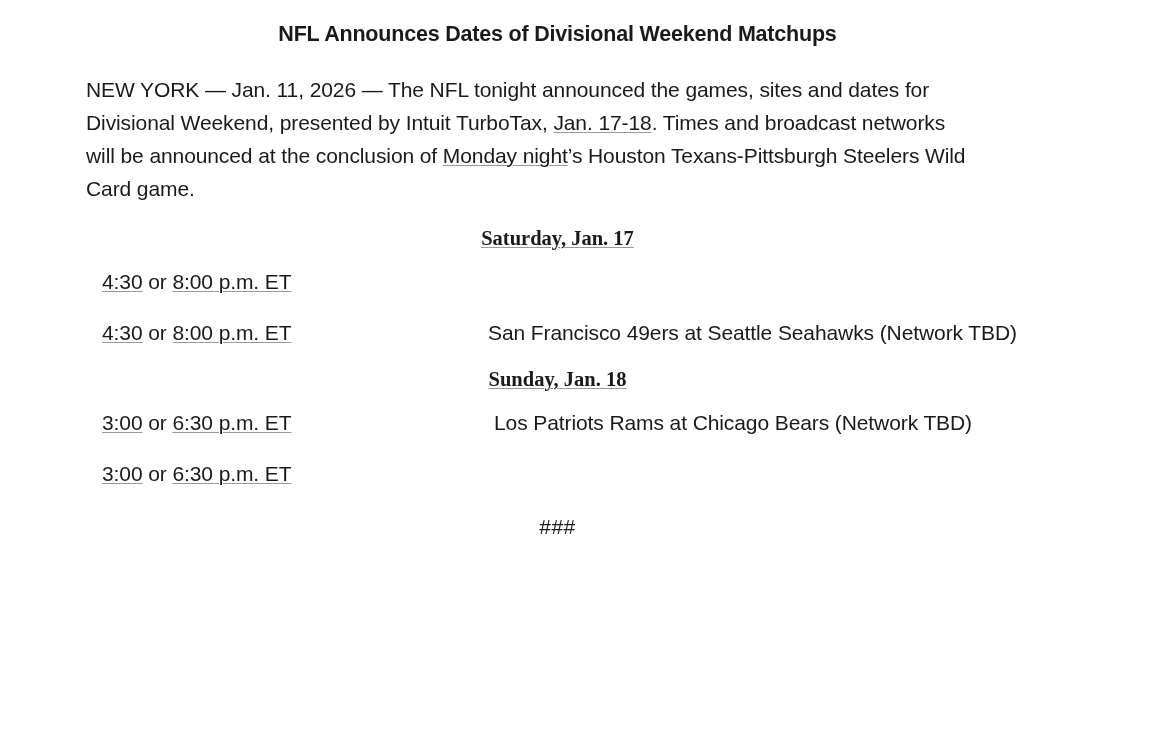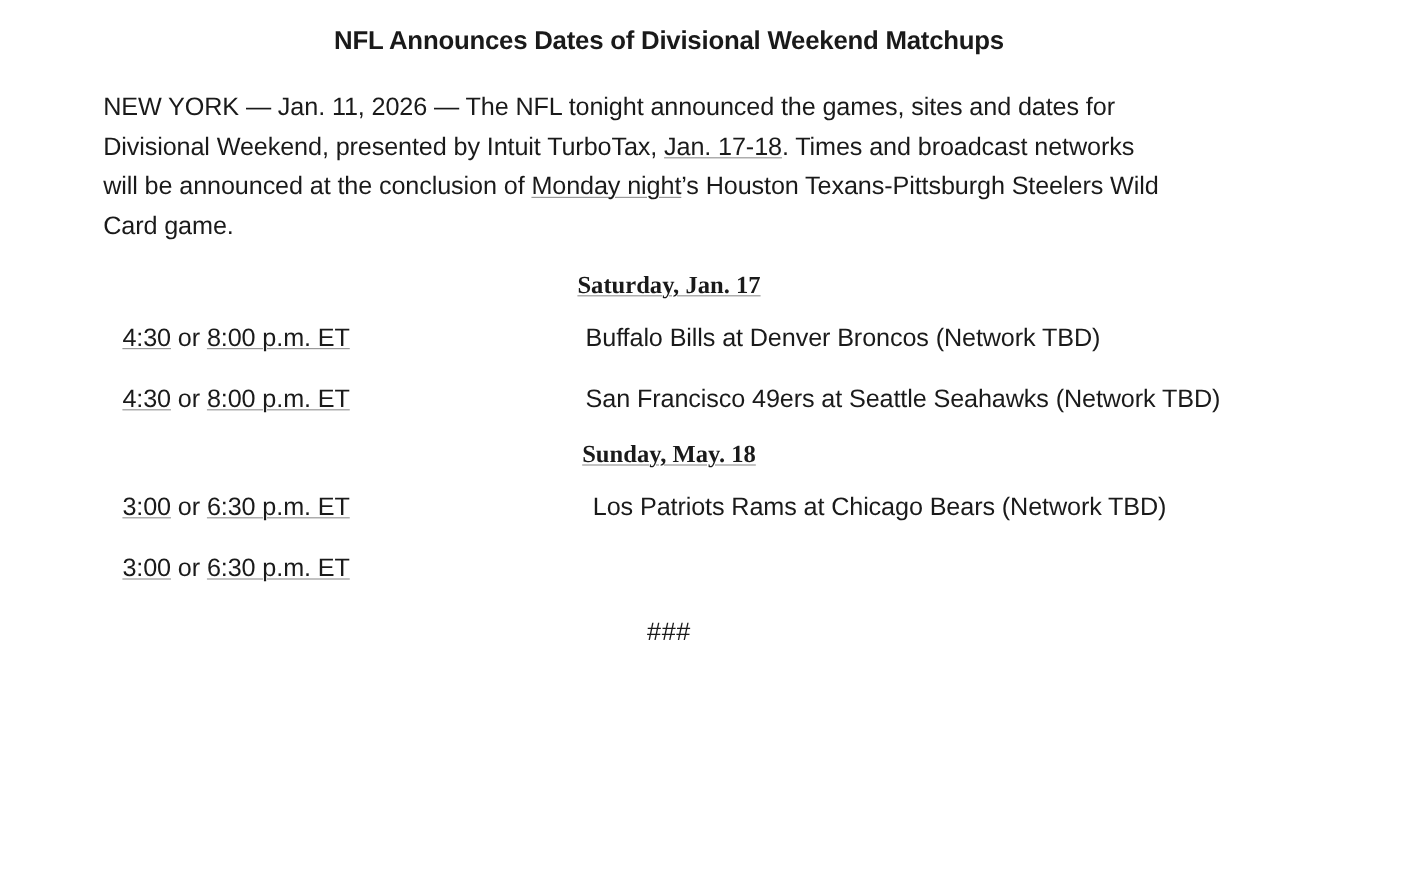--- a/index.html
+++ b/index.html
@@ -95,29 +95,28 @@
   <h1 class="headline">NFL Announces Dates of Divisional Weekend Matchups</h1>
 
   <p class="lede">
     <span class="b">NEW YORK</span><span class="b"> — </span><span class="b">Jan. 11, 2026</span><span> — </span><span>The NFL tonight announced the games, sites and dates for Divisional Weekend, presented by Intuit TurboTax, </span><span class="sp-u">Jan. 17-18</span><span>. Times and broadcast networks will be announced at the conclusion of </span><span class="sp-u">Monday night</span><span>’s Houston Texans-Pittsburgh Steelers Wild Card game.</span>
   </p>
 
   <div class="daybar sp-u">Saturday, Jan. 17</div>
 
   <div class="game g1">
     <div class="time"><span class="sp-u">4:30</span><span> or </span><span class="sp-u">8:00 p.m. ET</span></div>
-    <div class="matchup">Buffalo Bills at Denver Broncos (Network TBD)</div>
   </div>
 
   <div class="game g2">
     <div class="time"><span class="sp-u">4:30</span><span> or </span><span class="sp-u">8:00 p.m. ET</span></div>
     <div class="matchup">San Francisco 49ers at Seattle Seahawks (Network TBD)</div>
   </div>
 
-  <div class="daybar sp-u">Sunday, May. 18</div>
+  <div class="daybar sp-u">Sunday, Jan. 18</div>
 
   <div class="game g3">
     <div class="time"><span class="sp-u">3:00</span><span> or </span><span class="sp-u">6:30 p.m. ET</span></div>
     <div class="matchup">Los Patriots Rams at Chicago Bears (Network TBD)</div>
   </div>
 
   <div class="game g4">
     <div class="time"><span class="sp-u">3:00</span><span> or </span><span class="sp-u">6:30 p.m. ET</span></div>
   </div>
 

